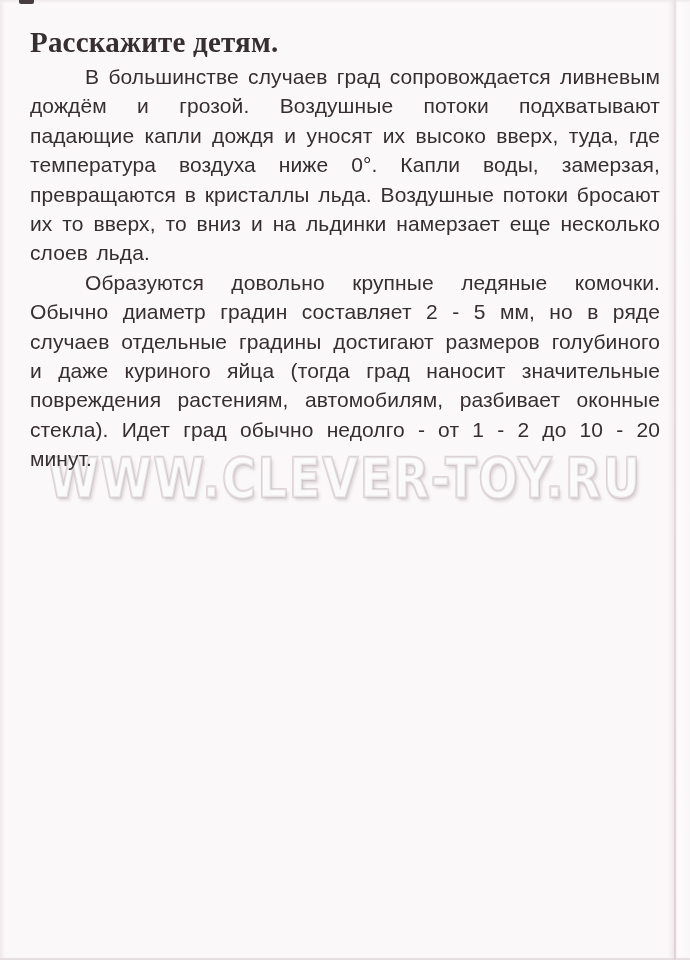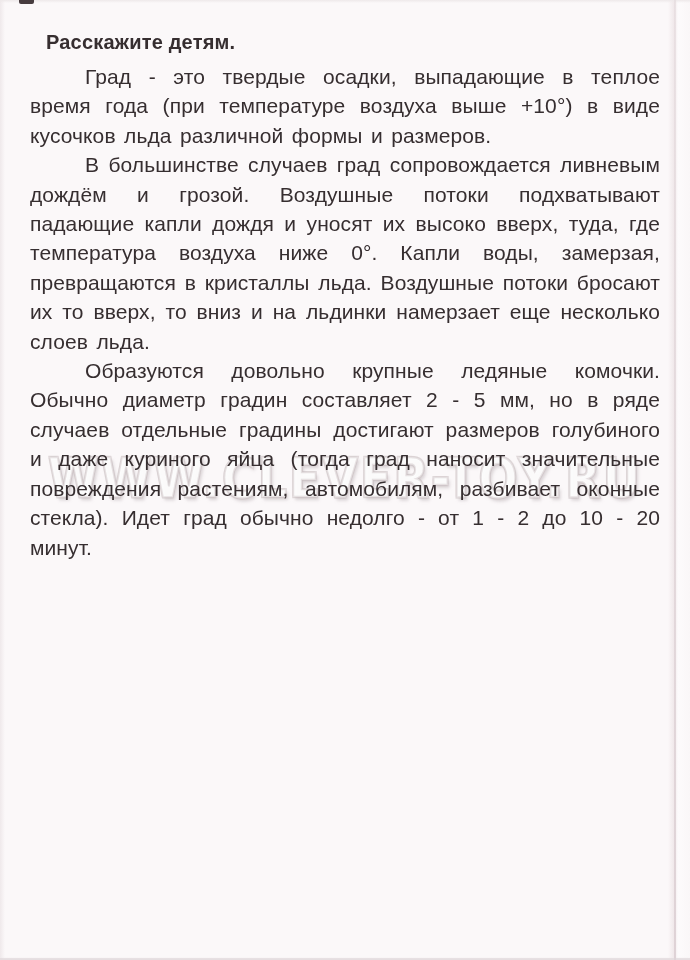--- a/index.html
+++ b/index.html
@@ -28,25 +28,26 @@
   }
   .content {
     position: absolute;
     left: 30px;
     top: 26px;
     width: 630px;
     color: #362e30;
     z-index: 2;
   }
   .title {
-    font-size: 20px;
+    font-size: 29px;
     font-weight: bold;
     letter-spacing: 0.2px;
     line-height: 32px;
-    margin: 0 0 4px 16px;
+    margin: 0 0 4px 0;
+    font-family: Liberation Serif, serif;
   }
   .body-text p {
     margin: 0;
     font-size: 21px;
     line-height: 29.4px;
     text-align: justify;
     text-indent: 55px;
     word-spacing: 2.5px;
     letter-spacing: 0.1px;
   }
@@ -108,19 +109,18 @@
 
   <div class="scan-mark-topleft"></div>
   <div class="edge-right-line"></div>
   <div class="edge-bottom-line"></div>
 
   <div class="watermark">WWW.CLEVER-TOY.RU</div>
 
   <div class="content">
     <h1 class="title">Расскажите детям.</h1>
     <div class="body-text">
-      <p>Град - это твердые осадки, выпадающие в теплое время года (при температуре воздуха выше +10°) в виде кусочков льда различной формы и размеров.</p>
       <p>В большинстве случаев град сопровождается ливневым дождём и грозой. Воздушные потоки подхватывают падающие капли дождя и уносят их высоко вверх, туда, где температура воздуха ниже 0°. Капли воды, замерзая, превращаются в кристаллы льда. Воздушные потоки бросают их то вверх, то вниз и на льдинки намерзает еще несколько слоев льда.</p>
       <p>Образуются довольно крупные ледяные комочки. Обычно диаметр градин составляет 2 - 5 мм, но в ряде случаев отдельные градины достигают размеров голубиного и даже куриного яйца (тогда град наносит значительные повреждения растениям, автомобилям, разбивает оконные стекла). Идет град обычно недолго - от 1 - 2 до 10 - 20 минут.</p>
     </div>
   </div>
 
 </div>
 
 </body></html>

